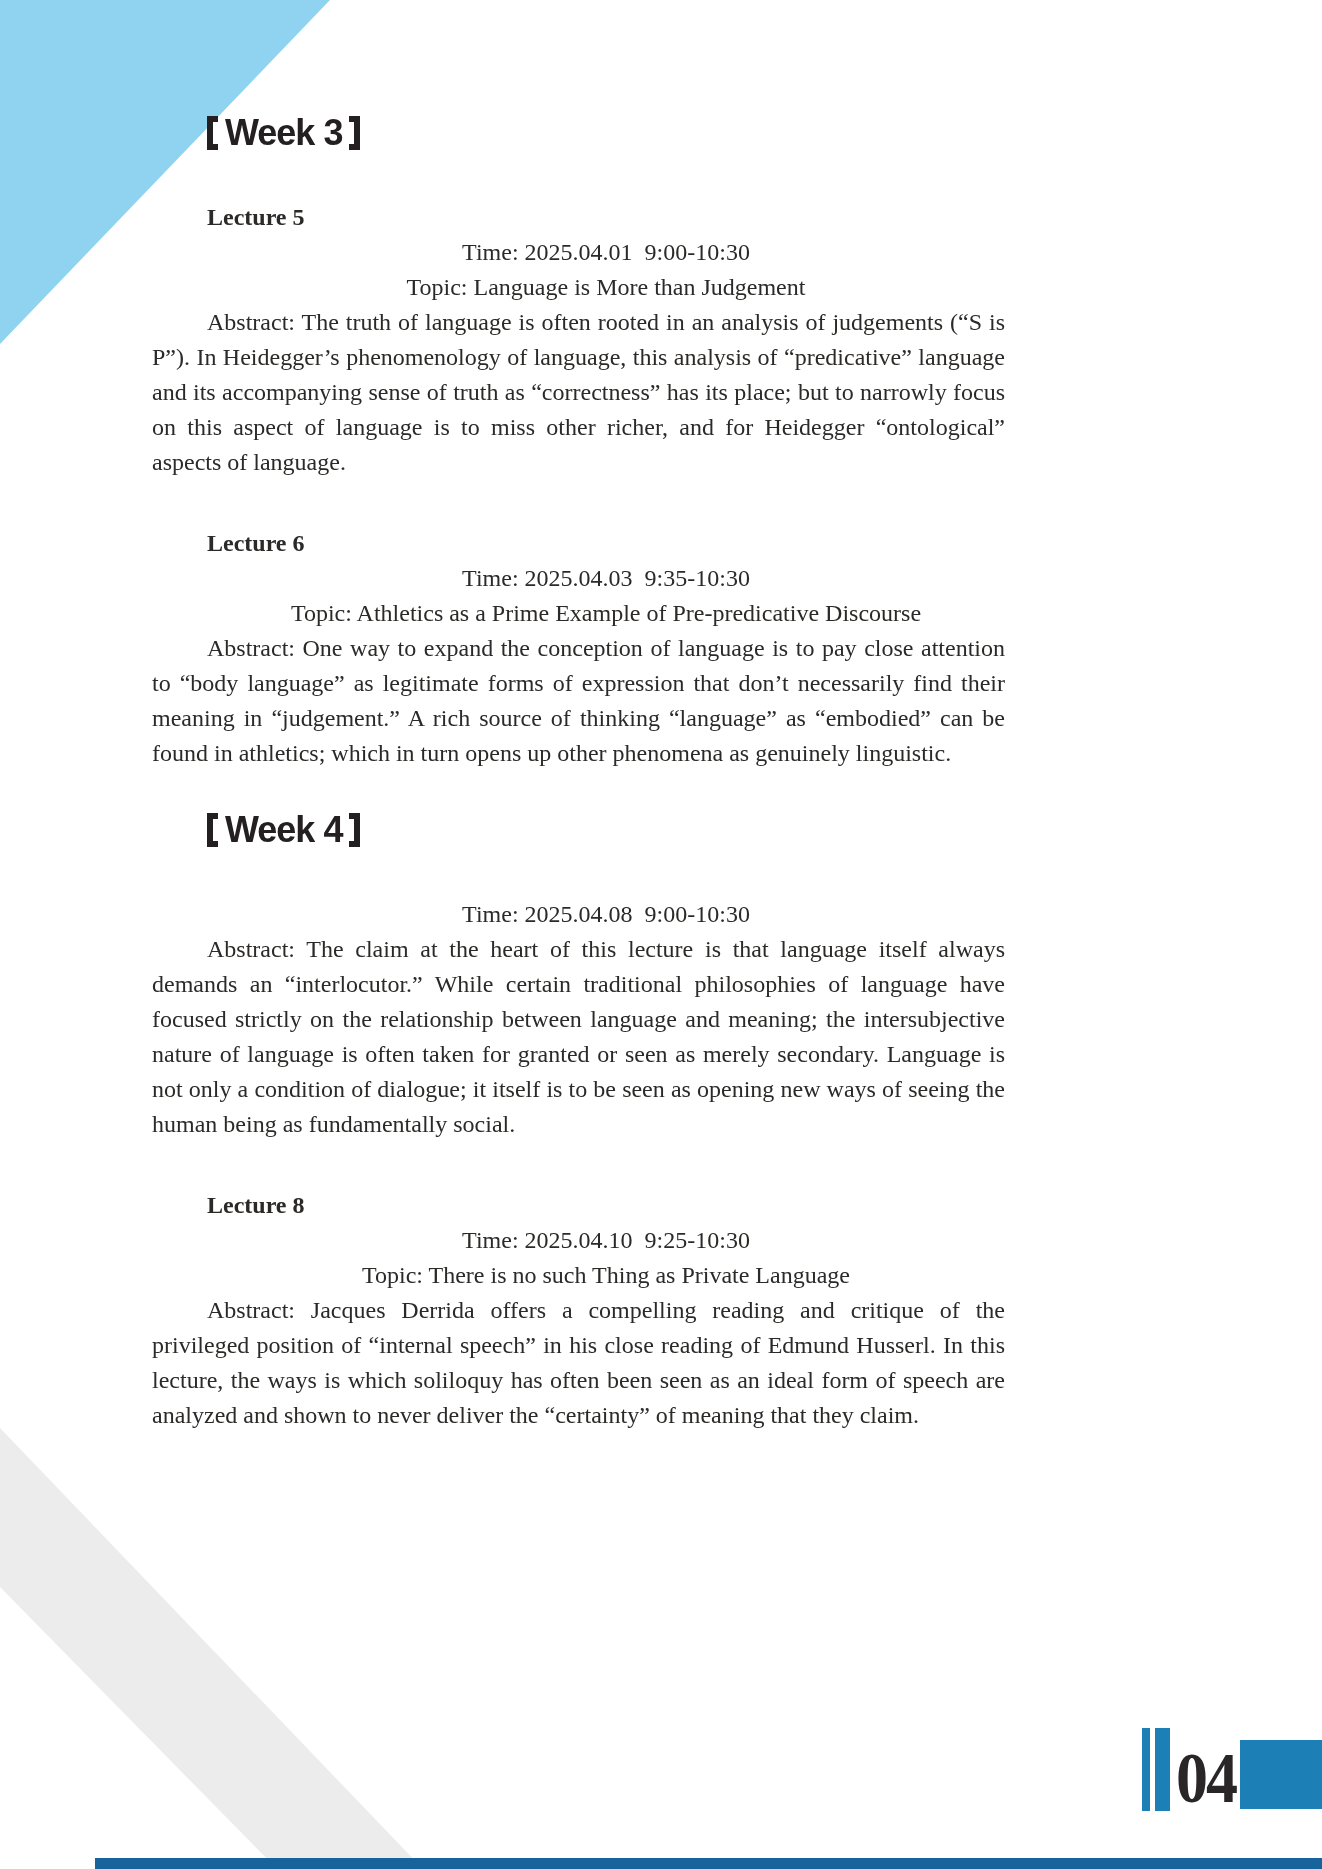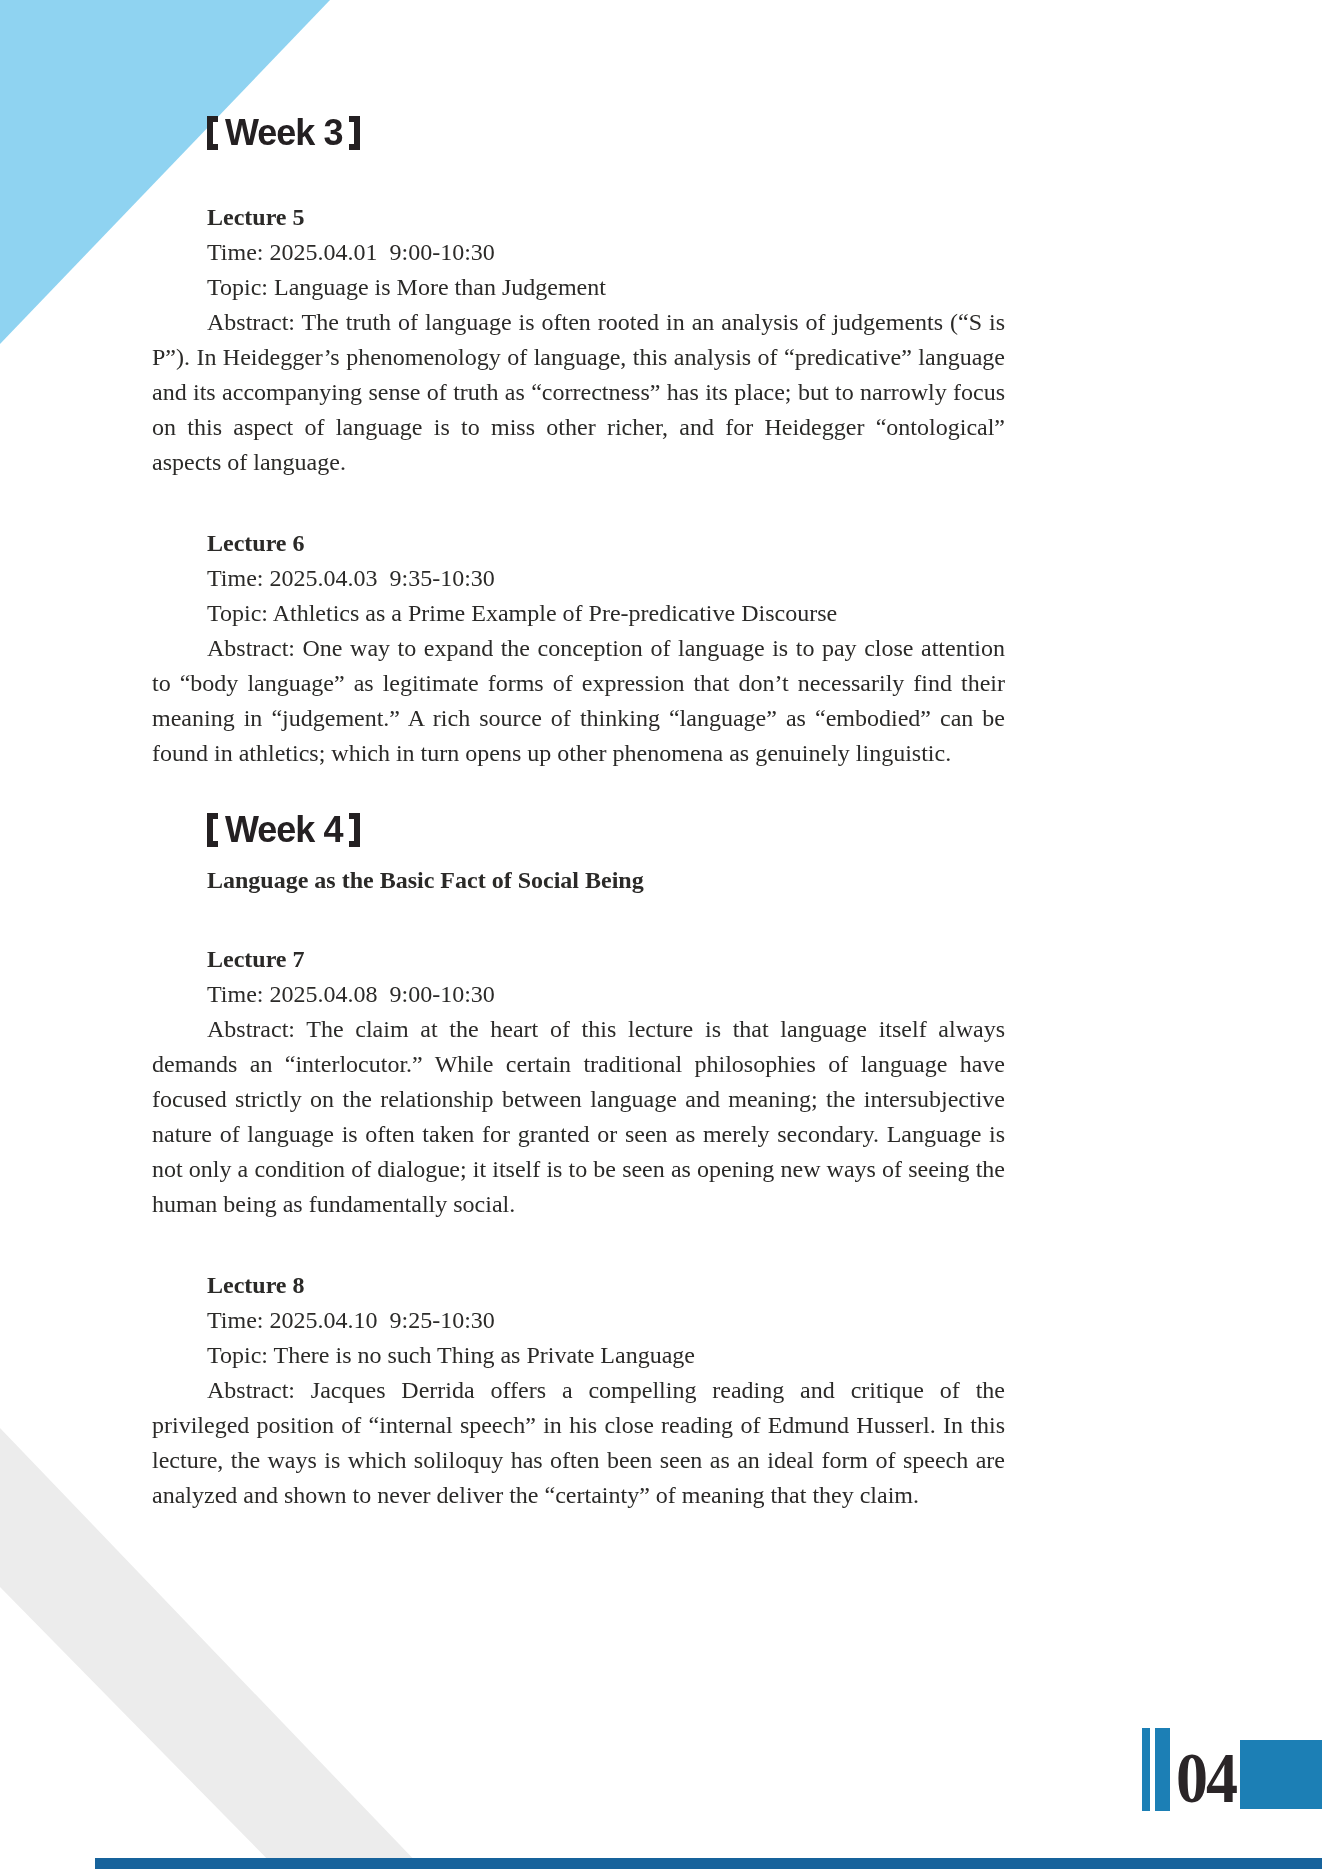--- a/index.html
+++ b/index.html
@@ -53,20 +53,21 @@
   .lecture{margin-top:46px;}
   .week + .week{margin-top:38px;}
   .lecture-title{
     margin:0 0 0 55px;
     font-size:24px;line-height:35px;font-weight:700;
   }
   .line{
     margin:0 0 0 55px;
     font-size:24px;line-height:35px;
     white-space:pre-wrap;
+    text-align:center;
   }
   .abstract{
     margin:0;
     font-size:24px;line-height:35px;
     text-align:justify;text-indent:55px;
   }
 
   
   .pagenum{
     position:absolute;right:0;bottom:58px;height:83px;
@@ -120,24 +121,22 @@
         <p class="abstract">Abstract: One way to expand the conception of language is to pay close attention to “body language” as legitimate forms of expression that don’t necessarily find their meaning in “judgement.” A rich source of thinking “language” as “embodied” can be found in athletics; which in turn opens up other phenomena as genuinely linguistic.</p>
       </article>
     </section>
 
     <section class="week">
       <h2 class="week-heading">
         <span class="bracket bracket-l"></span>
         <span class="week-label">Week 4</span>
         <span class="bracket bracket-r"></span>
       </h2>
-      <p class="week-subtitle">Language as the Basic Fact of Social Being</p>
 
       <article class="lecture">
-        <h3 class="lecture-title">Lecture 7</h3>
         <p class="line">Time: 2025.04.08  9:00-10:30</p>
         <p class="abstract">Abstract: The claim at the heart of this lecture is that language itself always demands an “interlocutor.” While certain traditional philosophies of language have focused strictly on the relationship between language and meaning; the intersubjective nature of language is often taken for granted or seen as merely secondary. Language is not only a condition of dialogue; it itself is to be seen as opening new ways of seeing the human being as fundamentally social.</p>
       </article>
 
       <article class="lecture">
         <h3 class="lecture-title">Lecture 8</h3>
         <p class="line">Time: 2025.04.10  9:25-10:30</p>
         <p class="line">Topic: There is no such Thing as Private Language</p>
         <p class="abstract">Abstract: Jacques Derrida offers a compelling reading and critique of the privileged position of “internal speech” in his close reading of Edmund Husserl. In this lecture, the ways is which soliloquy has often been seen as an ideal form of speech are analyzed and shown to never deliver the “certainty” of meaning that they claim.</p>
       </article>

